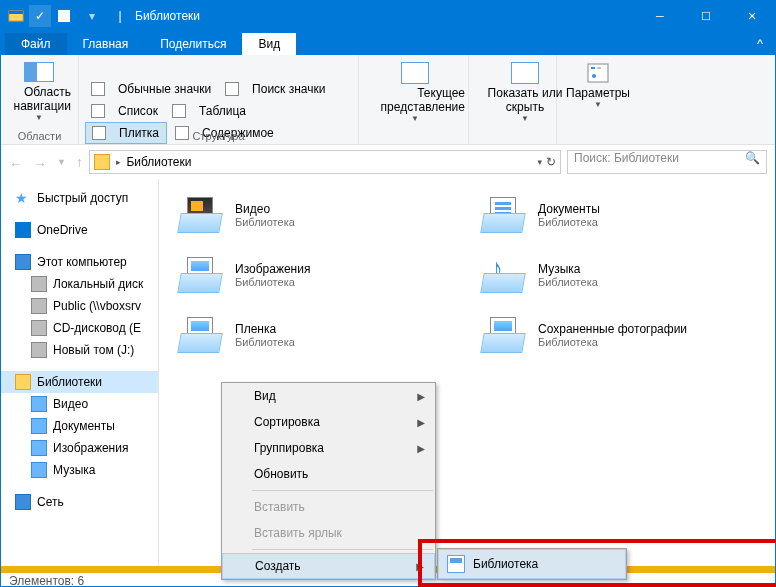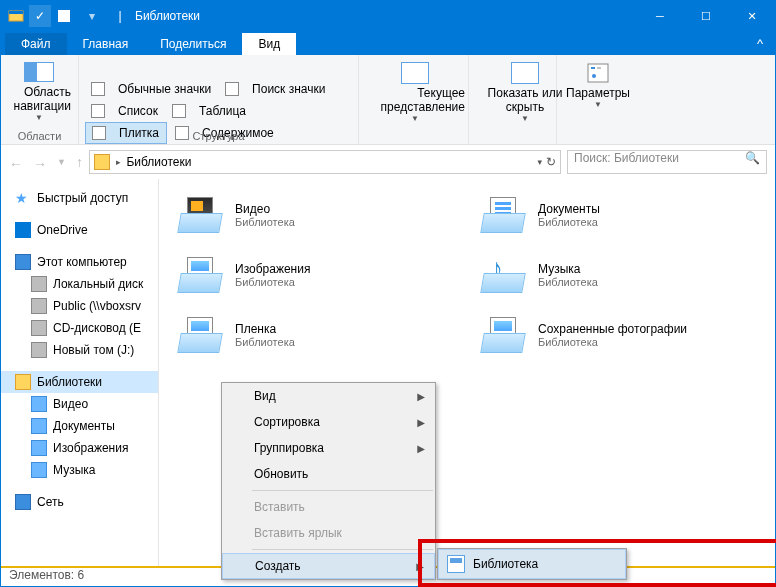--- a/index.html
+++ b/index.html
@@ -92,21 +92,21 @@
 .ctx-sep{height:1px;background:#d0d0d0;margin:3px 2px 3px 30px;}
 .ctx1{left:62px;bottom:-14px;width:215px;}
 .ctx2{left:278px;bottom:-14px;width:190px;}
 .ctx-sub-item{display:flex;align-items:center;height:30px;padding:0 10px 0 8px;background:#d8e6f2;border:1px solid #aecff7;gap:8px;}
 .ctx-sub-item .subic{width:18px;height:18px;background:#fff;border:1px solid #5ea2e6;position:relative;}
 .ctx-sub-item .subic:before{content:"";position:absolute;top:2px;left:2px;right:2px;height:5px;background:#5ea2e6;}
 
 .highlight-box{position:absolute;border:4px solid #d80000;left:259px;bottom:-21px;width:406px;height:48px;z-index:20;pointer-events:none;}
 
 
-.status{height:22px;border-top:2px solid #eab308;display:flex;align-items:flex-start;padding:0 8px;color:#555;font-size:11px;}
+.status{height:22px;border-top:7px solid #eab308;display:flex;align-items:flex-end;padding:0 8px;color:#555;font-size:11px;}
 </style>
 </head>
 <body>
 
 <div class="win">
 
   <div class="titlebar">
     <div class="tb-icons">
       <span>
           <svg width="16" height="16">

